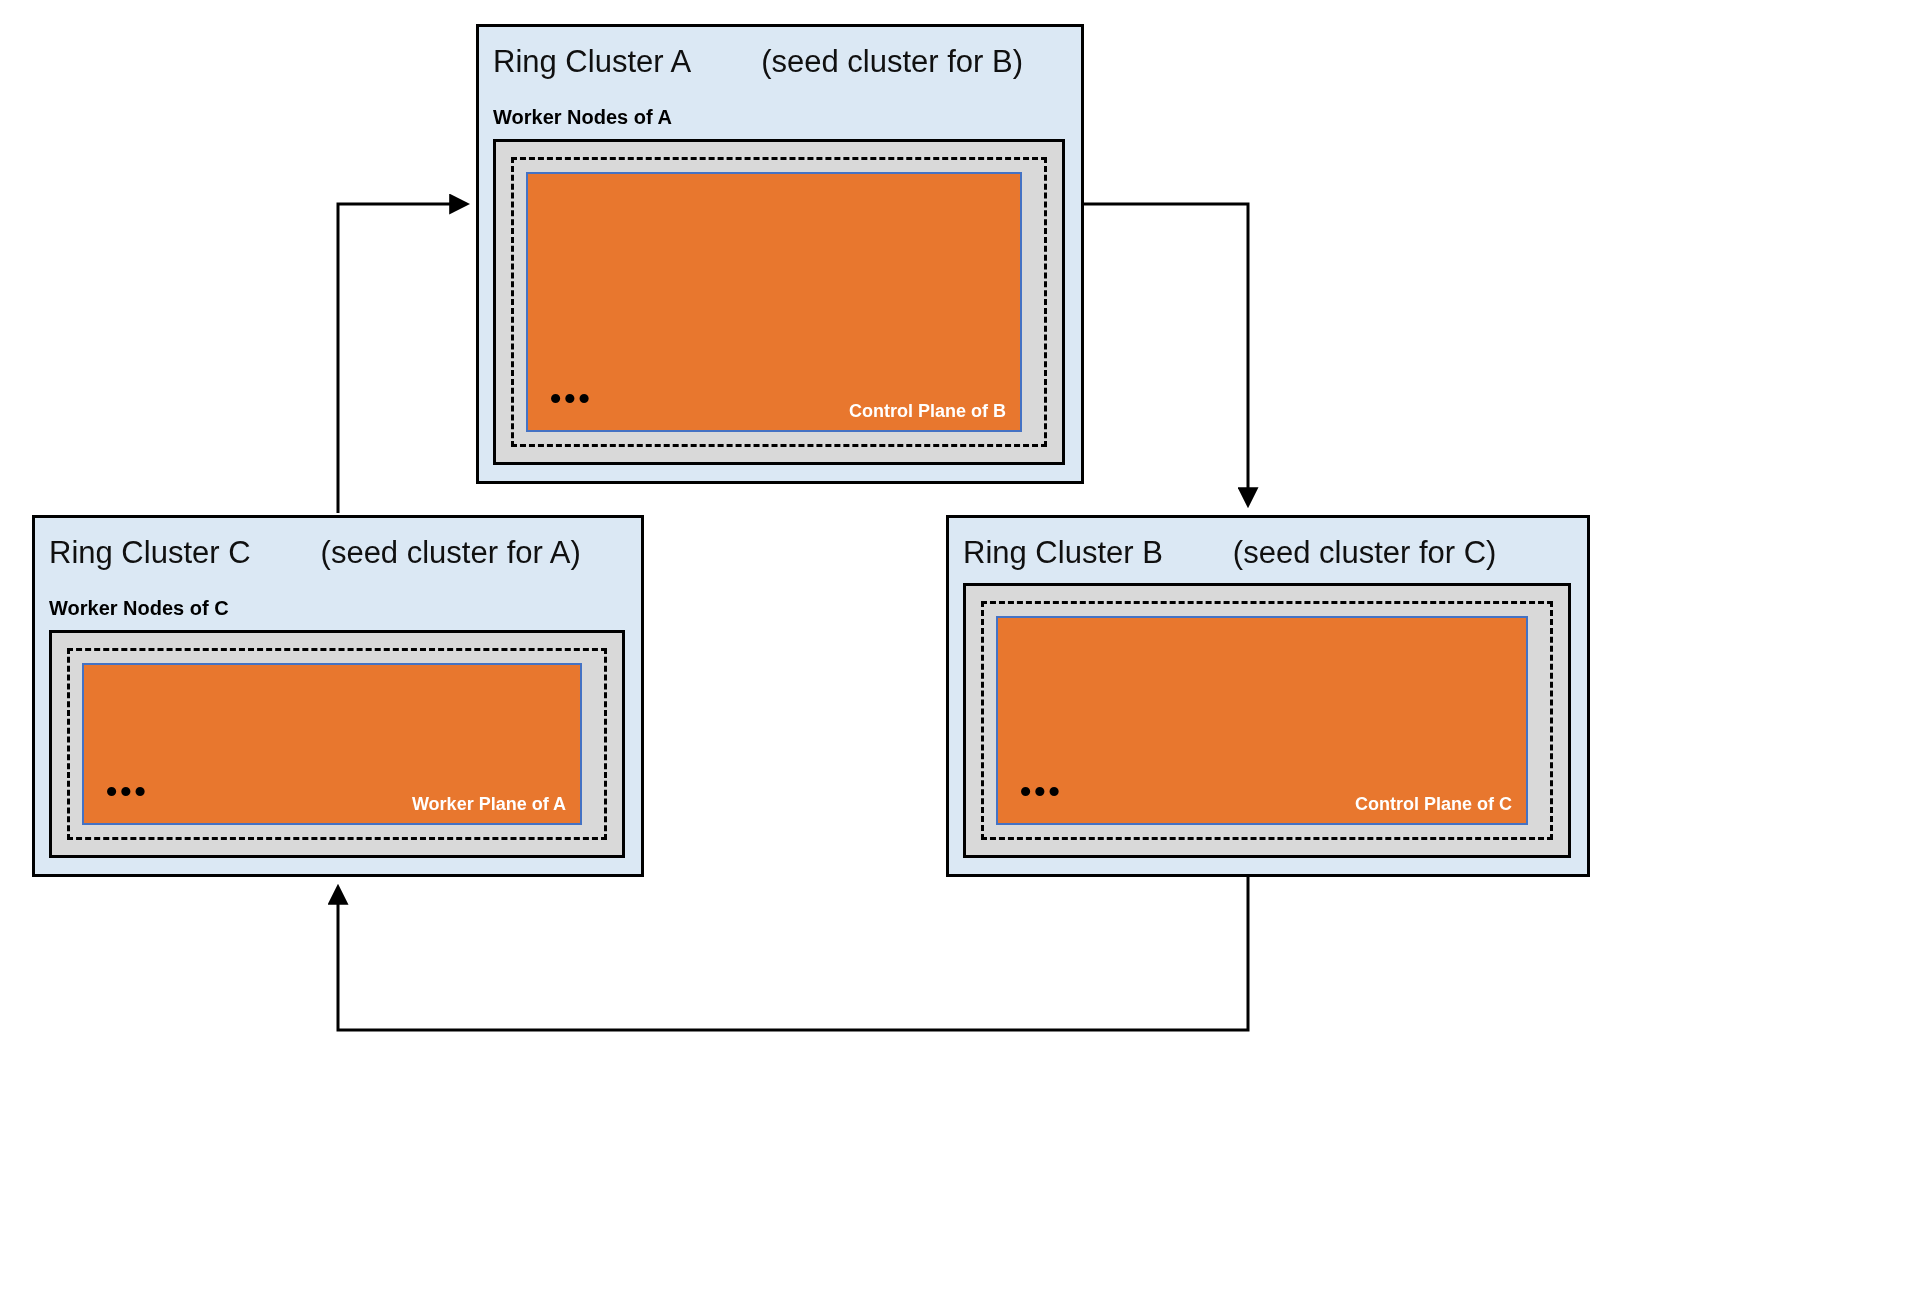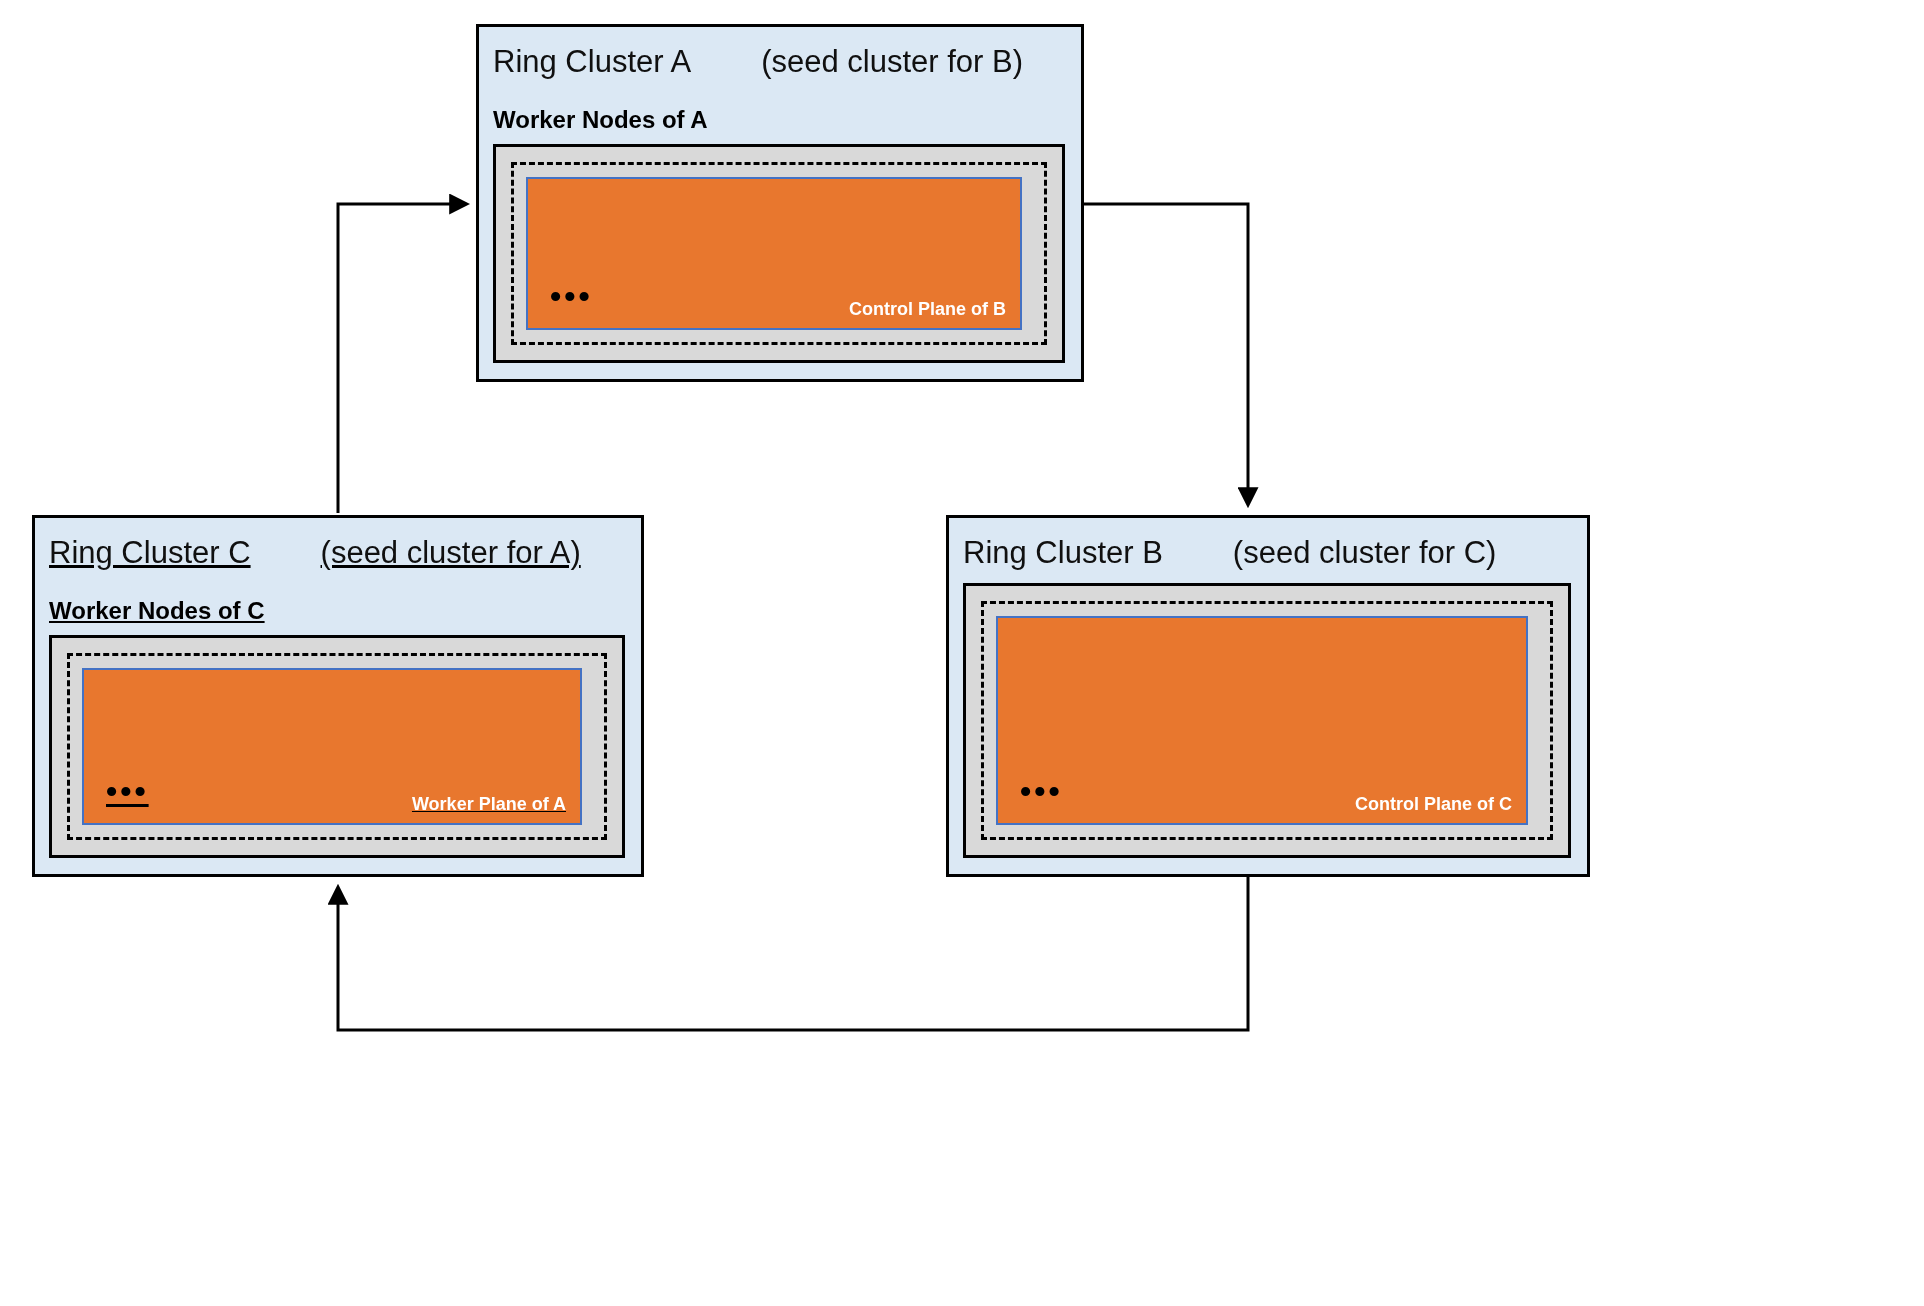--- a/index.html
+++ b/index.html
@@ -38,21 +38,21 @@
     color: #101010;
     line-height: 1.25;
     margin-top: 4px;
     white-space: nowrap;
   }
   .cluster-subtitle {
     margin-left: 70px;
     text-align: center;
   }
   .worker-label {
-    font-size: 24px;
+    font-size: 20px;
     font-weight: bold;
     color: #000;
     margin-top: 24px;
   }
   .nodes-box {
     flex: 1;
     margin-top: 10px;
     background: var(--gray-bg, #d9d9d9);
     border: 3px solid #000;
     box-sizing: border-box;
@@ -99,37 +99,37 @@
     <defs>
       <marker id="arrow" viewBox="0 0 10 10" refX="8" refY="5" markerWidth="7" markerHeight="7" orient="auto">
         <path d="M0,0 L10,5 L0,10 z" fill="#000"></path>
       </marker>
     </defs>
     <polyline points="338,513 338,204 466,204" fill="none" stroke="#000" stroke-width="3" marker-end="url(#arrow)"></polyline>
     <polyline points="1084,204 1248,204 1248,504" fill="none" stroke="#000" stroke-width="3" marker-end="url(#arrow)"></polyline>
     <polyline points="1248,877 1248,1030 338,1030 338,888" fill="none" stroke="#000" stroke-width="3" marker-end="url(#arrow)"></polyline>
   </svg>
 
-  <div class="cluster" style="left:476px; top:24px; width:608px; height:358px;">
+  <div class="cluster" style="left:476px; top:24px; width:608px; height:460px;">
     <div class="cluster-header">
       <span class="cluster-title">Ring Cluster A</span>
       <span class="cluster-subtitle">(seed cluster for B)</span>
     </div>
     <div class="worker-label">Worker Nodes of A</div>
     <div class="nodes-box">
       <div class="dashed-box">
         <div class="control-plane">
           <span class="dots">•••</span>
           <span class="cp-label">Control Plane of B</span>
         </div>
       </div>
     </div>
   </div>
 
-  <div class="cluster" style="left:32px; top:515px; width:612px; height:362px;text-decoration:underline;">
+  <div class="cluster" style="left:32px; top:515px; width:612px; height:362px;">
     <div class="cluster-header">
       <span class="cluster-title">Ring Cluster C</span>
       <span class="cluster-subtitle">(seed cluster for A)</span>
     </div>
     <div class="worker-label">Worker Nodes of C</div>
     <div class="nodes-box">
       <div class="dashed-box">
         <div class="control-plane">
           <span class="dots">•••</span>
           <span class="cp-label">Worker Plane of A</span>

